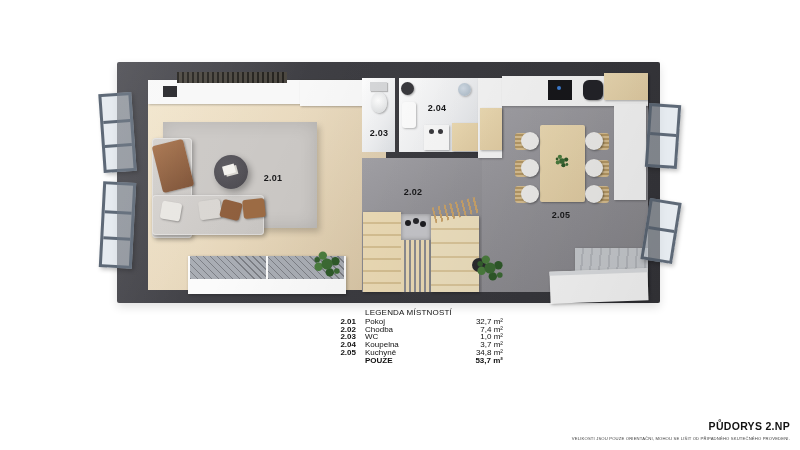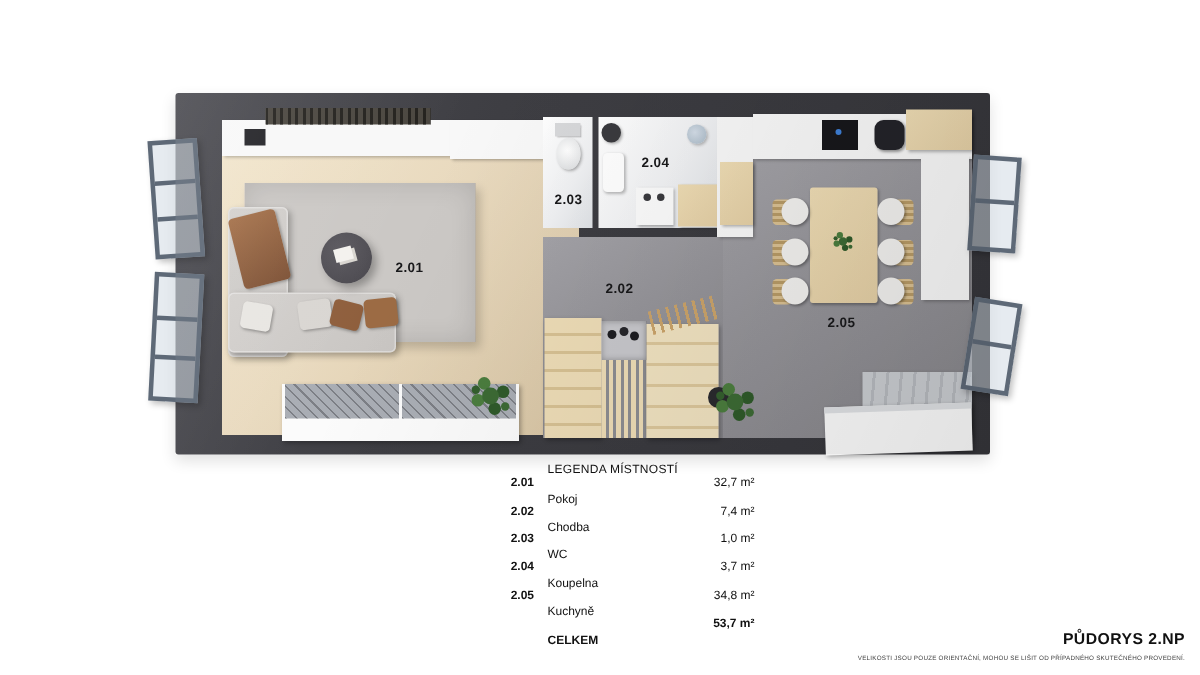--- a/index.html
+++ b/index.html
@@ -39,21 +39,21 @@
   .plant{width:8px;height:8px;border-radius:50%;background:var(--plant);
          box-shadow:6px -2px 0 -1px #2f5a2a,-6px 2px 0 -1px #4b7d3e,2px 6px 0 -1px #2f5a2a,
                     -3px -6px 0 -1px #4b7d3e,7px 5px 0 -2px #3c6a34,-7px -3px 0 -2px #345f2e;}
   .light-overlay{left:0;top:0;right:0;bottom:0;pointer-events:none;z-index:25;
          background:linear-gradient(115deg,rgba(255,255,255,.10) 0%,rgba(255,255,255,0) 30%,rgba(0,0,0,.10) 100%);}
   
   #legend{left:335px;top:309px;width:168px;font-size:8px;line-height:7.75px;}
   #legend .hdr{font-weight:normal;padding-left:30px;letter-spacing:.2px;margin-bottom:1px;}
   .lrow{display:flex;}
   .lrow .num{width:21px;text-align:right;font-weight:bold;}
-  .lrow .nm{margin-left:9px;margin-top:11px;}
+  .lrow .nm{margin-left:9px;}
   .lrow .ar{margin-left:auto;}
   .lrow.total .nm,.lrow.total .ar{font-weight:bold;}
   
   #plan-title{right:10px;top:420px;font-size:10.5px;font-weight:bold;letter-spacing:.3px;text-align:right;}
   #disclaimer{right:10px;top:436px;font-size:4.2px;letter-spacing:.15px;color:#3f3f3f;text-align:right;}
 </style>
 </head>
 <body>
 
 <div id="canvas">
@@ -179,21 +179,21 @@
       <span class="nm">Koupelna</span>
       <span class="ar">3,7 m²</span>
     </div>
     <div class="lrow">
       <span class="num">2.05</span>
       <span class="nm">Kuchyně</span>
       <span class="ar">34,8 m²</span>
     </div>
     <div class="lrow total">
       <span class="num"></span>
-      <span class="nm">CELKEM</span>
+      <span class="nm">POUZE</span>
       <span class="ar">53,7 m²</span>
     </div>
   </div>
 
   <div id="plan-title" class="abs">PŮDORYS 2.NP</div>
   <div id="disclaimer" class="abs">VELIKOSTI JSOU POUZE ORIENTAČNÍ, MOHOU SE LIŠIT OD PŘÍPADNÉHO SKUTEČNÉHO PROVEDENÍ.</div>
 
 </div>
 
 </body></html>

